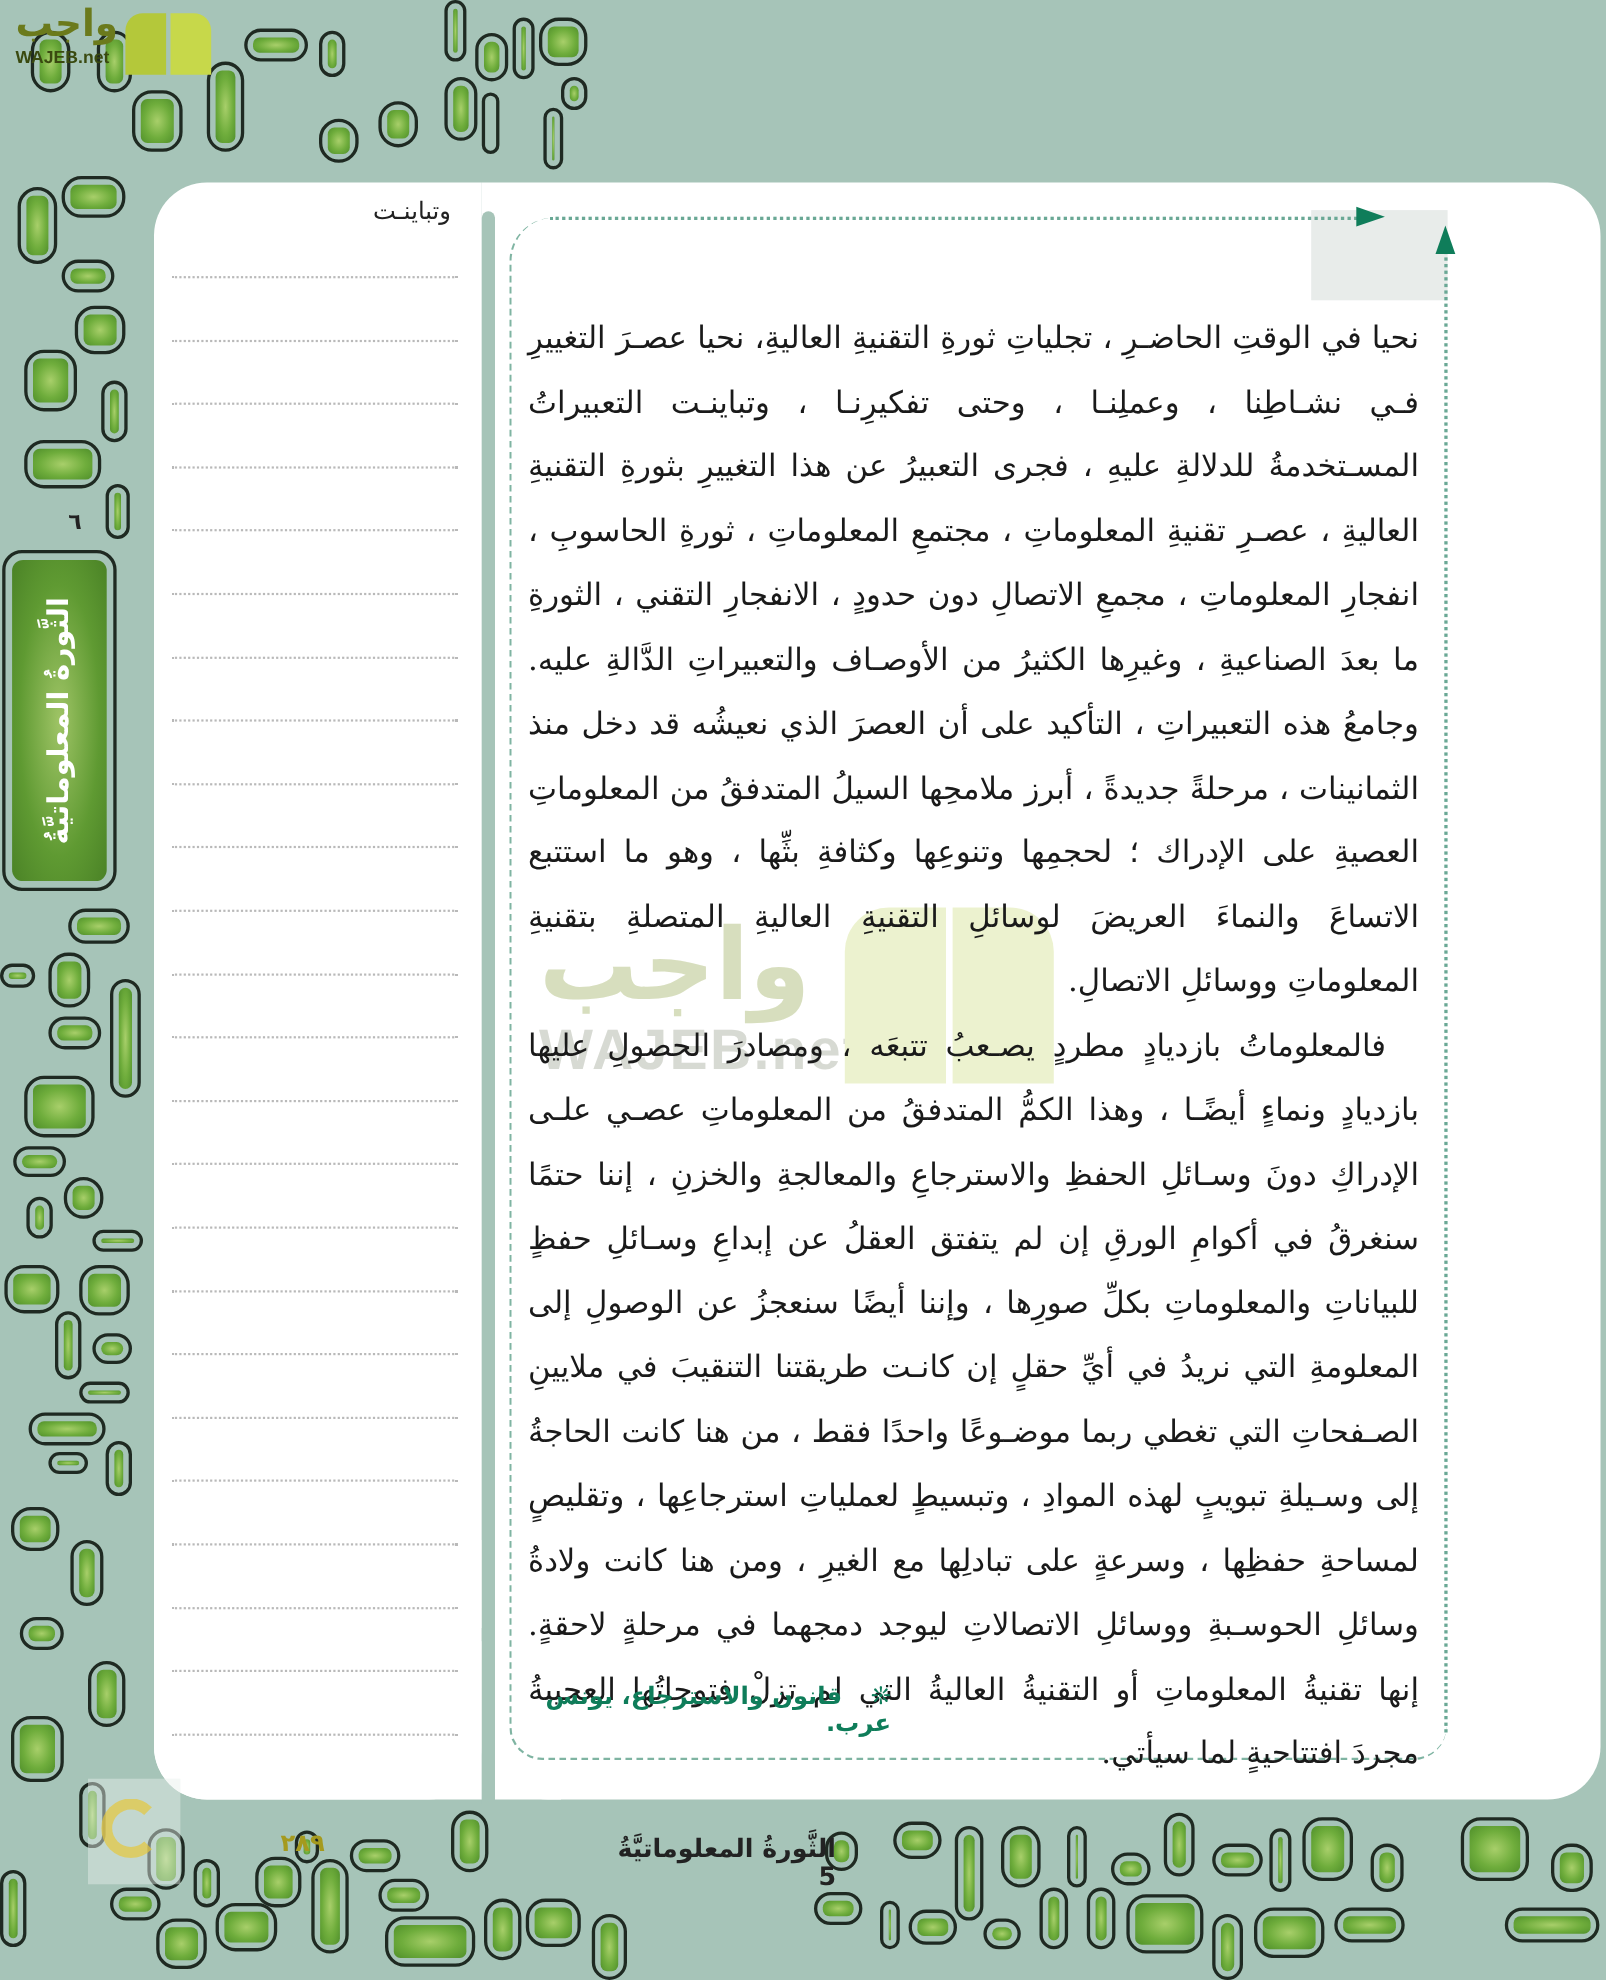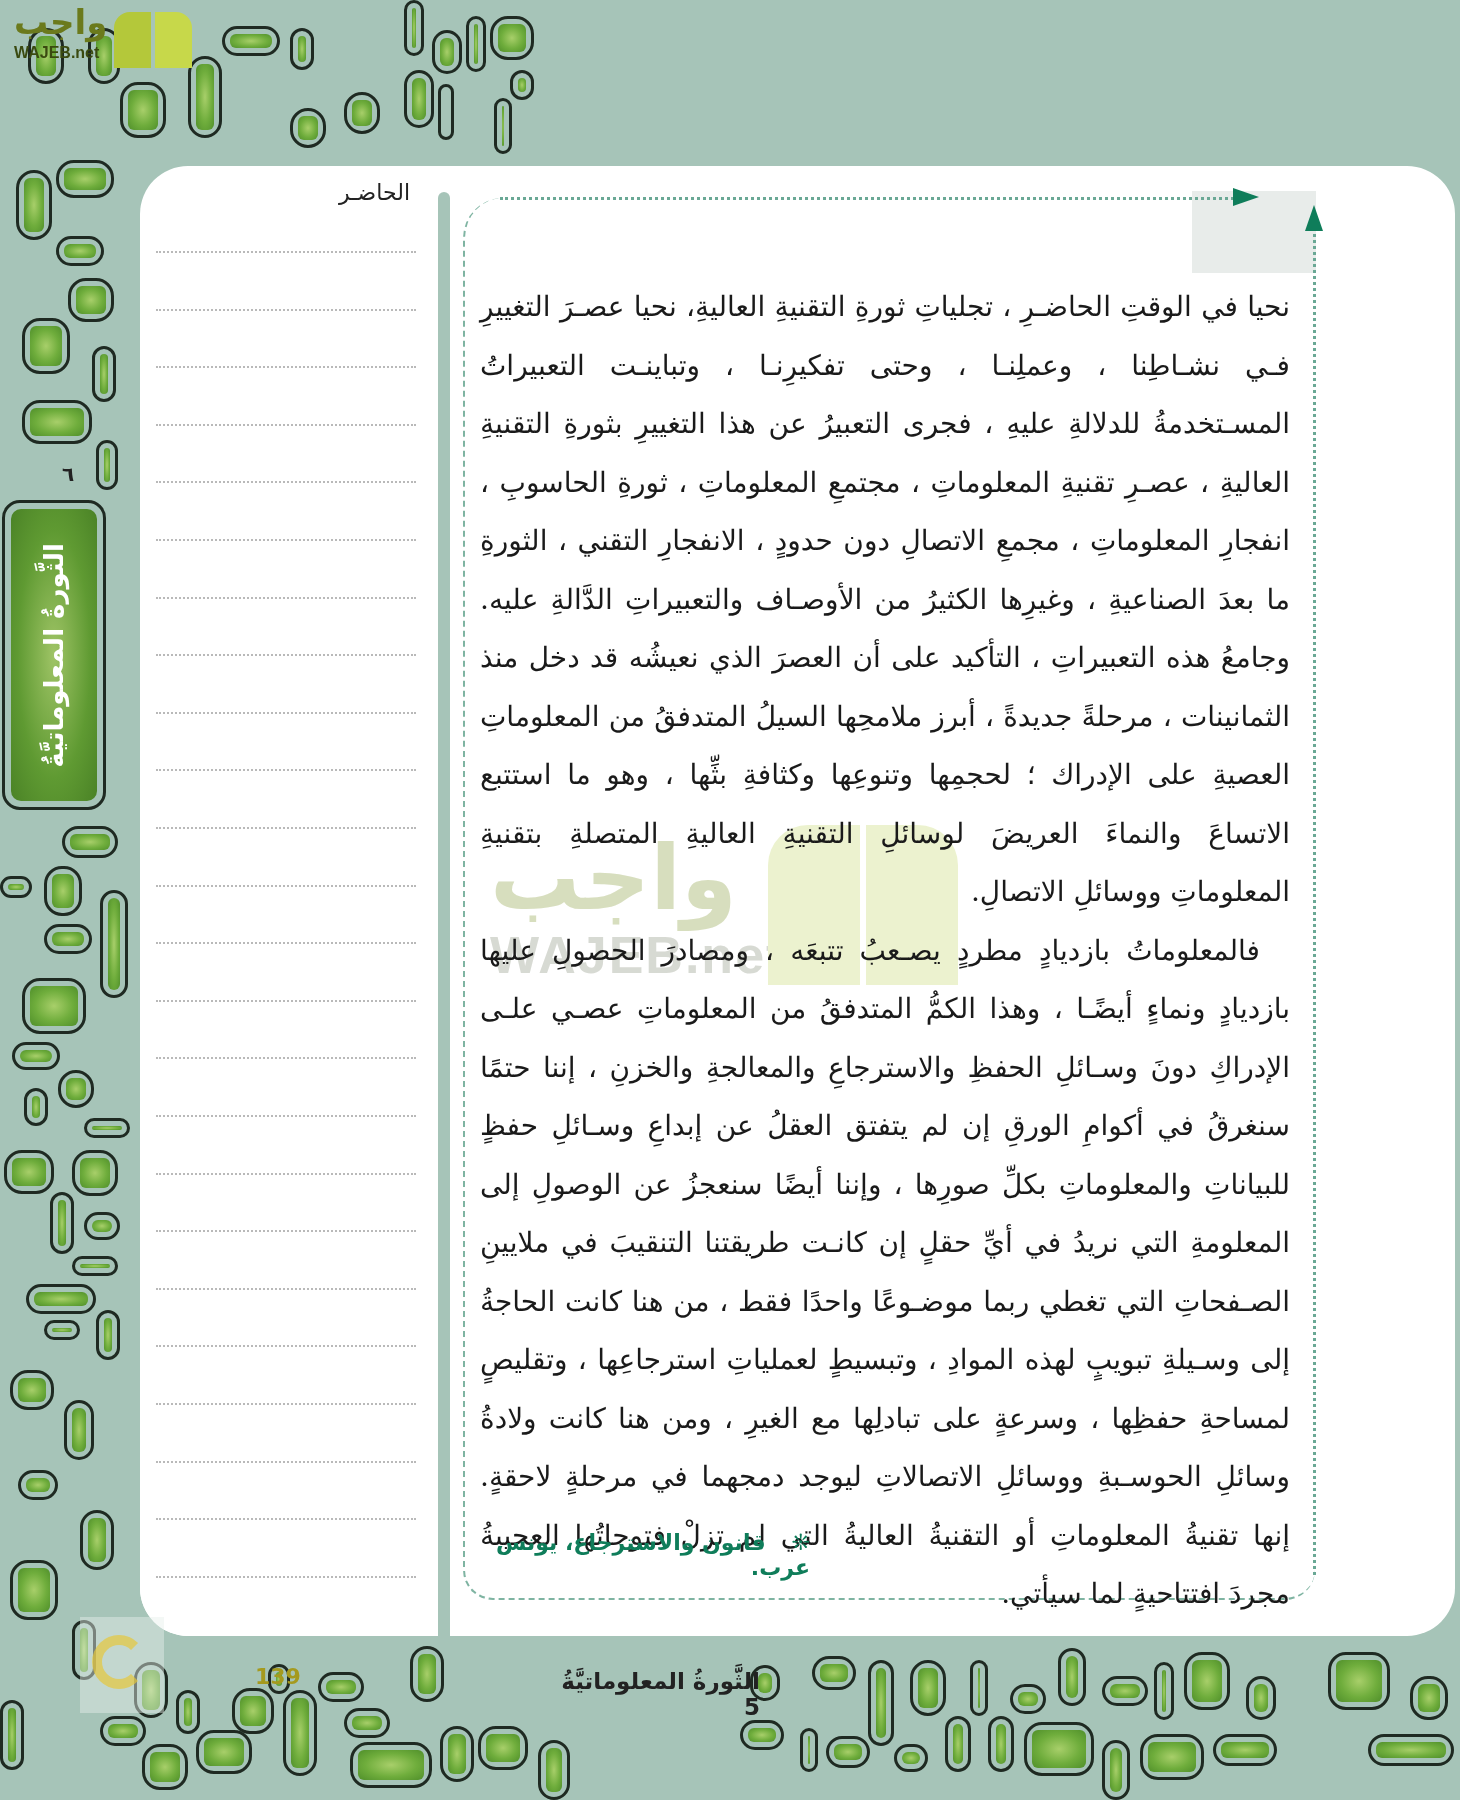--- a/index.html
+++ b/index.html
@@ -436,21 +436,21 @@
   </div>
 </div>
 
 <div class="notes-panel"></div>
 <div class="notes-panel-bottom"></div>
 <div class="main-panel"></div>
 <div class="main-panel-left-bottom"></div>
 <div class="separator"></div>
 <div class="gap"></div>
 
-<div class="notes-title">الحاضـر</div>
+<div class="notes-title">وتباينـت</div>
 <div id="note-lines">
     <div class="note-line" style="top: 251px;"></div>
     <div class="note-line" style="top: 308.6px;"></div>
     <div class="note-line" style="top: 366.2px;"></div>
     <div class="note-line" style="top: 423.8px;"></div>
     <div class="note-line" style="top: 481.4px;"></div>
     <div class="note-line" style="top: 539px;"></div>
     <div class="note-line" style="top: 596.6px;"></div>
     <div class="note-line" style="top: 654.2px;"></div>
     <div class="note-line" style="top: 711.8px;"></div>
@@ -492,14 +492,14 @@
   <p>فالمعلوماتُ بازديادٍ مطردٍ يصـعبُ تتبعَه ، ومصادرَ الحصولِ عليها بازديادٍ ونماءٍ أيضًـا ، وهذا الكمُّ المتدفقُ من المعلوماتِ عصـي علـى الإدراكِ دونَ وسـائلِ الحفظِ والاسترجاعِ والمعالجةِ والخزنِ ، إننا حتمًا سنغرقُ في أكوامِ الورقِ إن لم يتفتق العقلُ عن إبداعِ وسـائلِ حفظٍ للبياناتِ والمعلوماتِ بكلِّ صورِها ، وإننا أيضًا سنعجزُ عن الوصولِ إلى المعلومةِ التي نريدُ في أيِّ حقلٍ إن كانـت طريقتنا التنقيبَ في ملايينِ الصـفحاتِ التي تغطي ربما موضـوعًا واحدًا فقط ، من هنا كانت الحاجةُ إلى وسـيلةِ تبويبٍ لهذه الموادِ ، وتبسيطٍ لعملياتِ استرجاعِها ، وتقليصٍ لمساحةِ حفظِها ، وسرعةٍ على تبادلِها مع الغيرِ ، ومن هنا كانت ولادةُ وسائلِ الحوسـبةِ ووسائلِ الاتصالاتِ ليوجد دمجهما في مرحلةٍ لاحقةٍ. إنها تقنيةُ المعلوماتِ أو التقنيةُ العاليةُ التي لم تزلْ فتوحاتُها العجيبةُ مجردَ افتتاحيةٍ لما سيأتي.</p>
 </div>
 
 <div class="source">
   <span class="star">❊</span><span>قانون والاسترجاع، يونس عرب.</span>
 </div>
 
 <div class="corner-badge">
     <span></span>
   </div>
-<span class="page-number">139</span>
+<span class="page-number">٢٨٩</span>
 <div class="footer-title">الثَّورةُ المعلوماتيَّةُ 5</div>
 
 </body></html>

